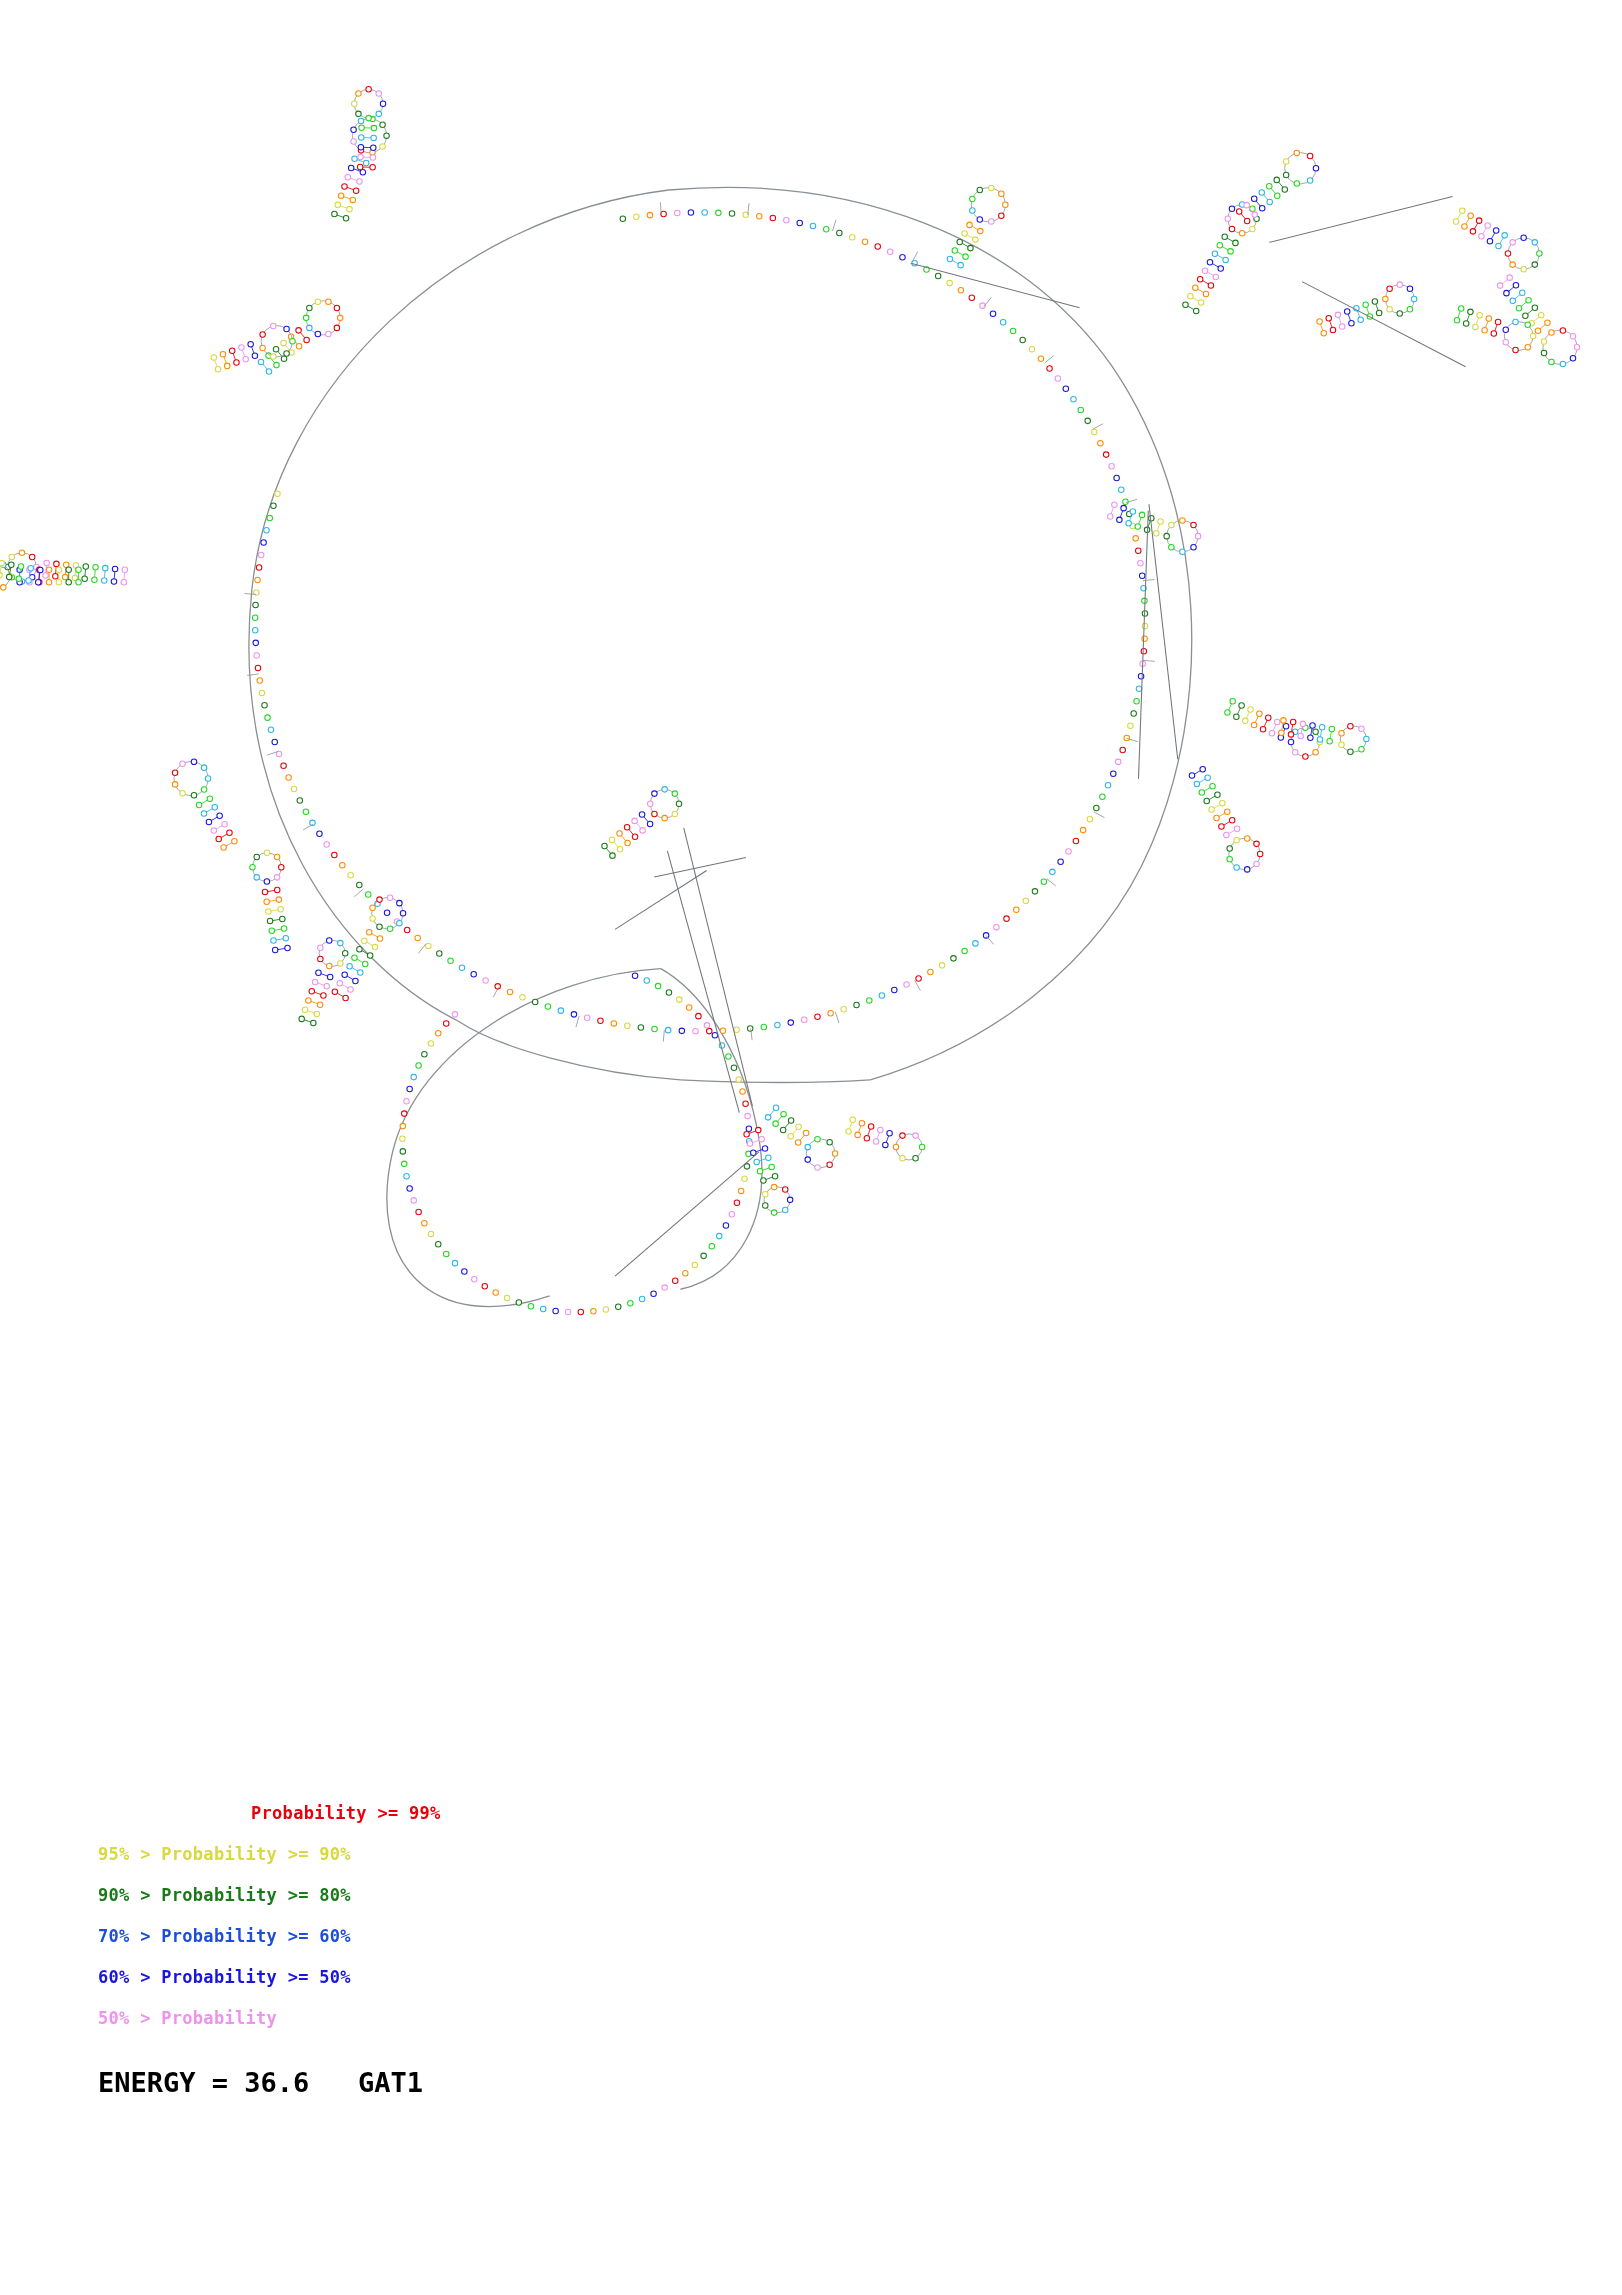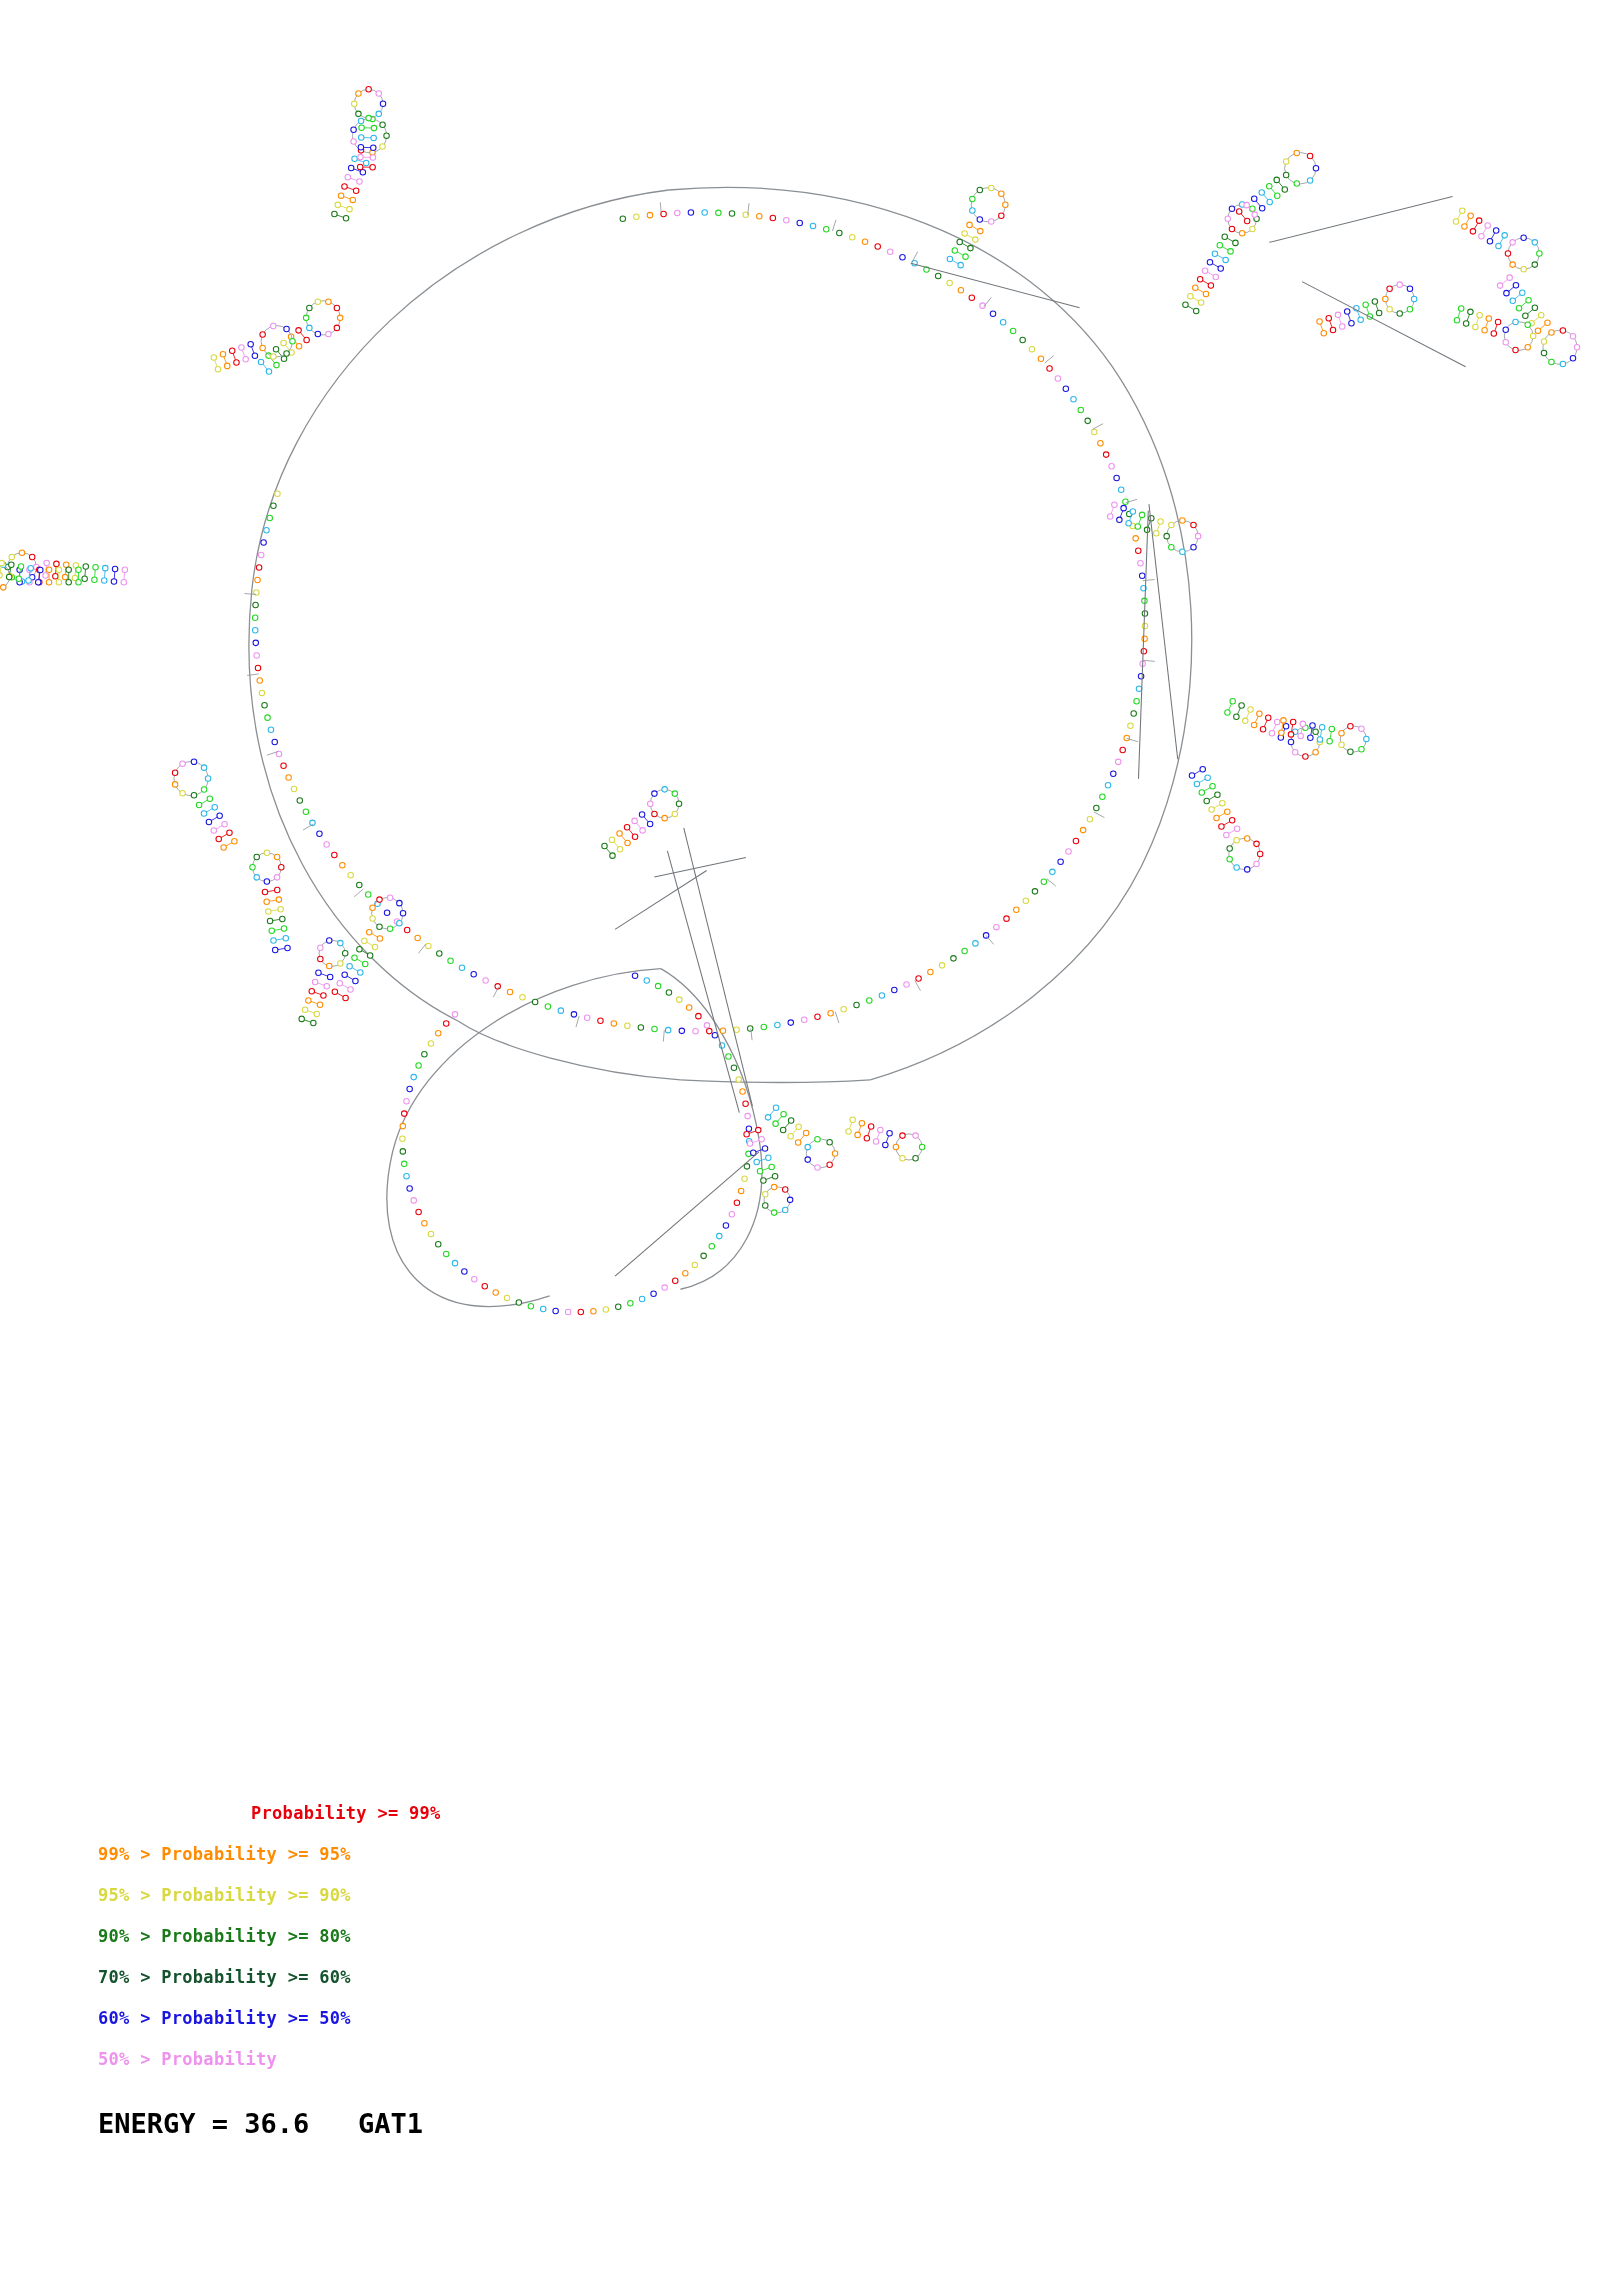--- a/index.html
+++ b/index.html
@@ -1101,21 +1101,20 @@
         <line x1="478.8" y1="1259.2" x2="463.2" y2="1268.1" stroke="#8a8f94" stroke-width="1.2"></line>
         <line x1="425.0" y1="1148.1" x2="407.9" y2="1153.8" stroke="#8a8f94" stroke-width="1.2"></line>
         <line x1="395.5" y1="1029.6" x2="377.7" y2="1031.9" stroke="#8a8f94" stroke-width="1.2"></line>
         <line x1="391.5" y1="908.0" x2="373.6" y2="906.8" stroke="#8a8f94" stroke-width="1.2"></line>
       </g>
   </svg>
 </div>
 
 <div id="legend-panel">
   <div class="legend-row indent-2" style="color: rgb(232, 0, 11);">Probability &gt;= 99%</div>
-  <div class="legend-row indent-1" style="color: rgb(255, 140, 0);">99% &gt; Probability &gt;= 95%</div>
   <div class="legend-row indent-1" style="color: rgb(216, 216, 64);">95% &gt; Probability &gt;= 90%</div>
   <div class="legend-row indent-1" style="color: rgb(26, 122, 26);">90% &gt; Probability &gt;= 80%</div>
-  <div class="legend-row indent-1" style="color: #14532d;">70% &gt; Probability &gt;= 60%</div>
+  <div class="legend-row indent-1" style="color: #1d4ed8;">70% &gt; Probability &gt;= 60%</div>
   <div class="legend-row indent-1" style="color: rgb(26, 22, 224);">60% &gt; Probability &gt;= 50%</div>
   <div class="legend-row indent-1" style="color: rgb(238, 146, 238);">50% &gt; Probability</div>
   <div id="energy-line">ENERGY = 36.6   GAT1</div>
 </div>
 
 
 </body></html>

